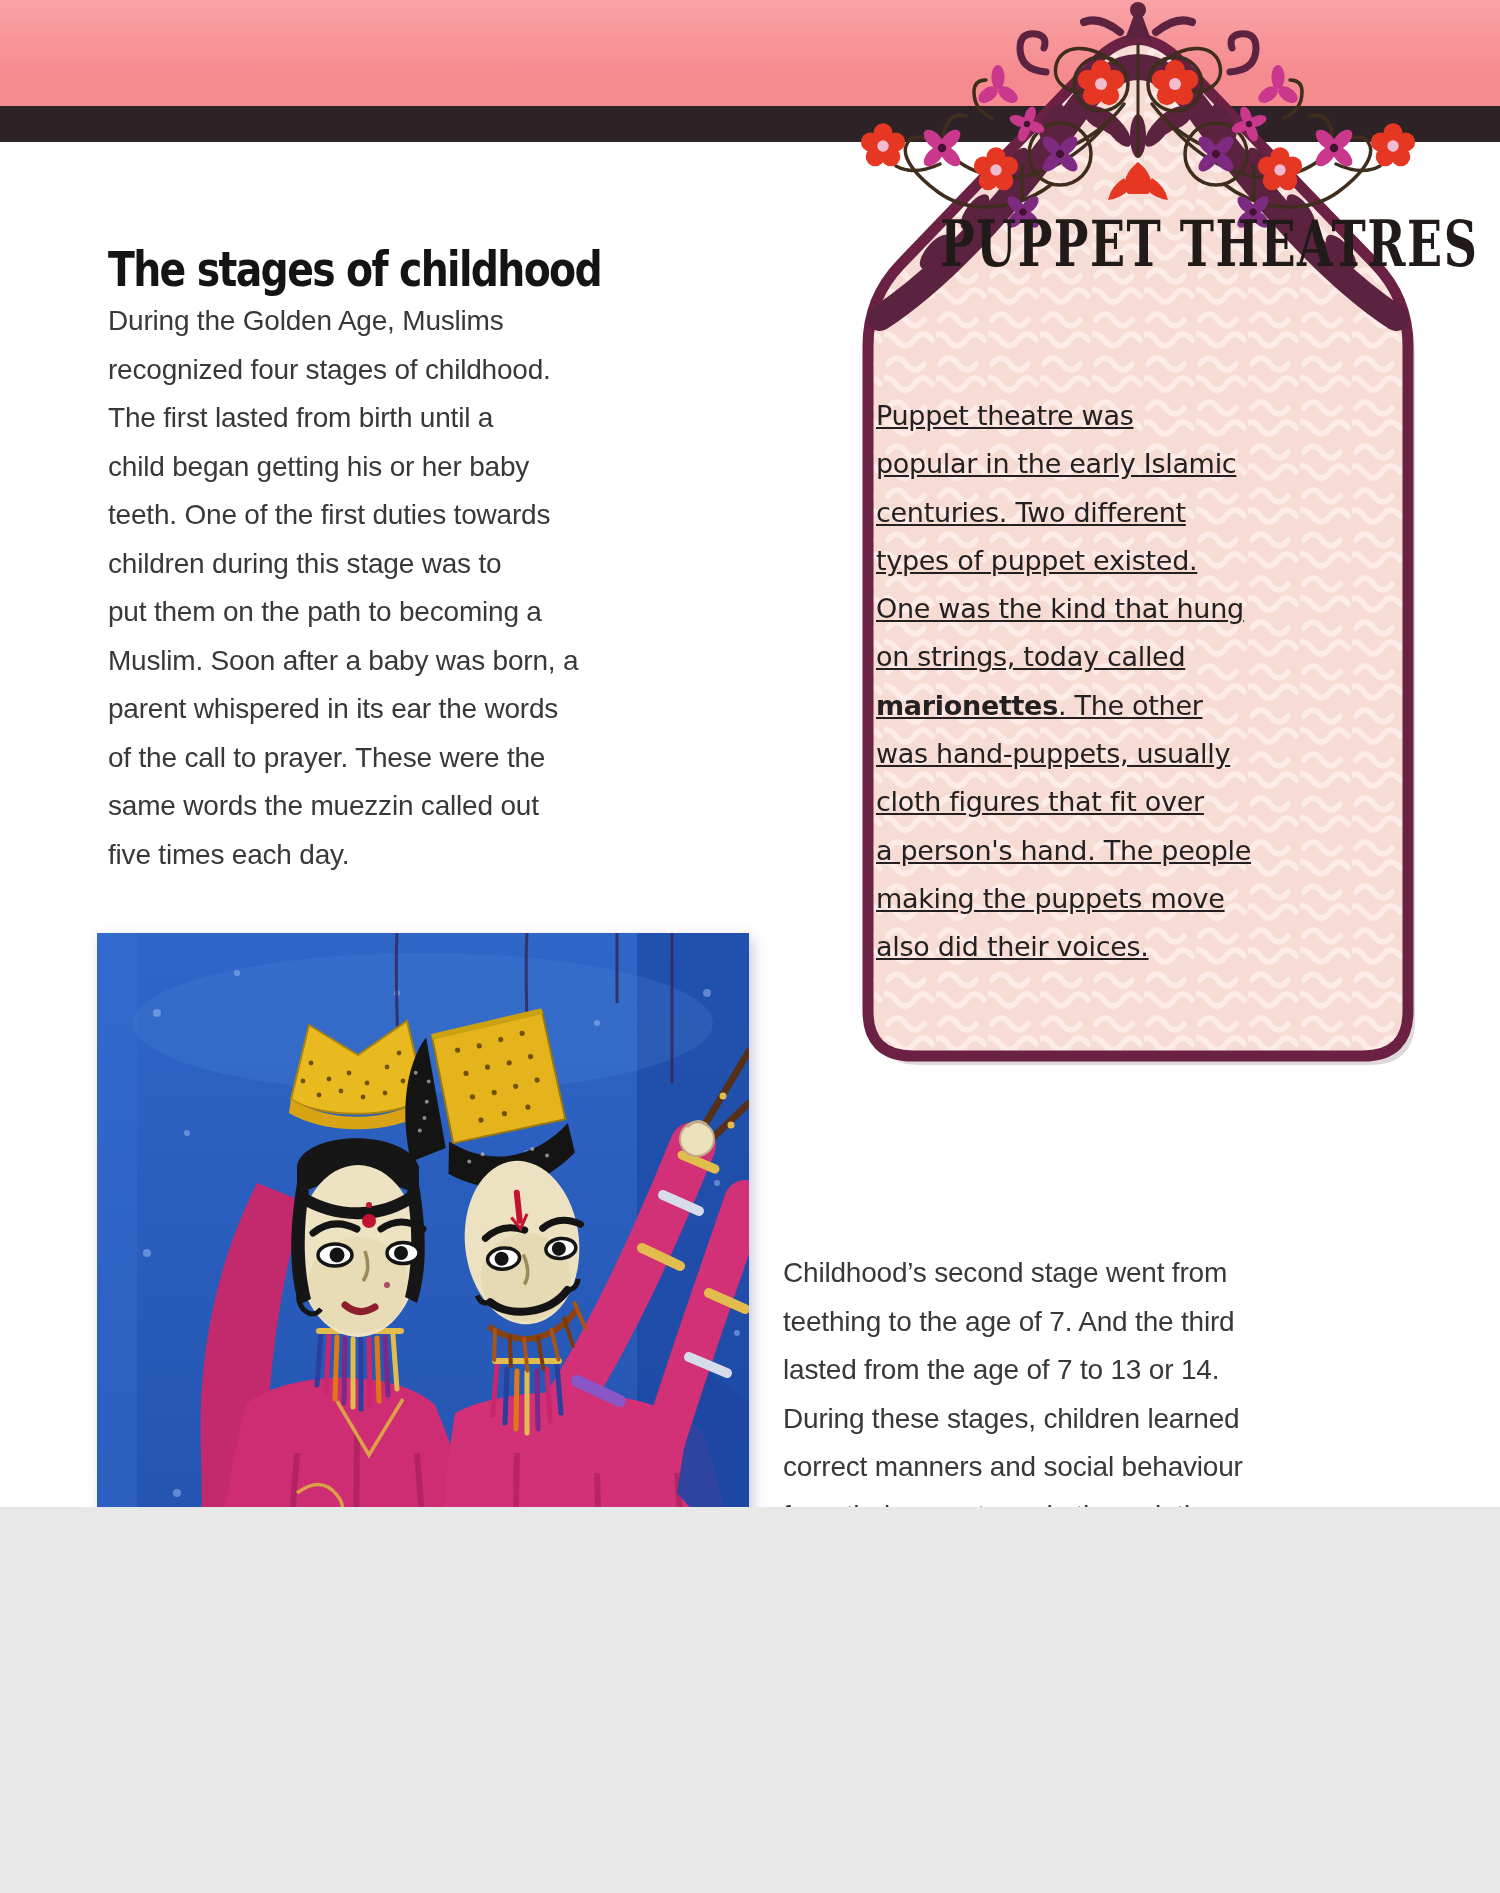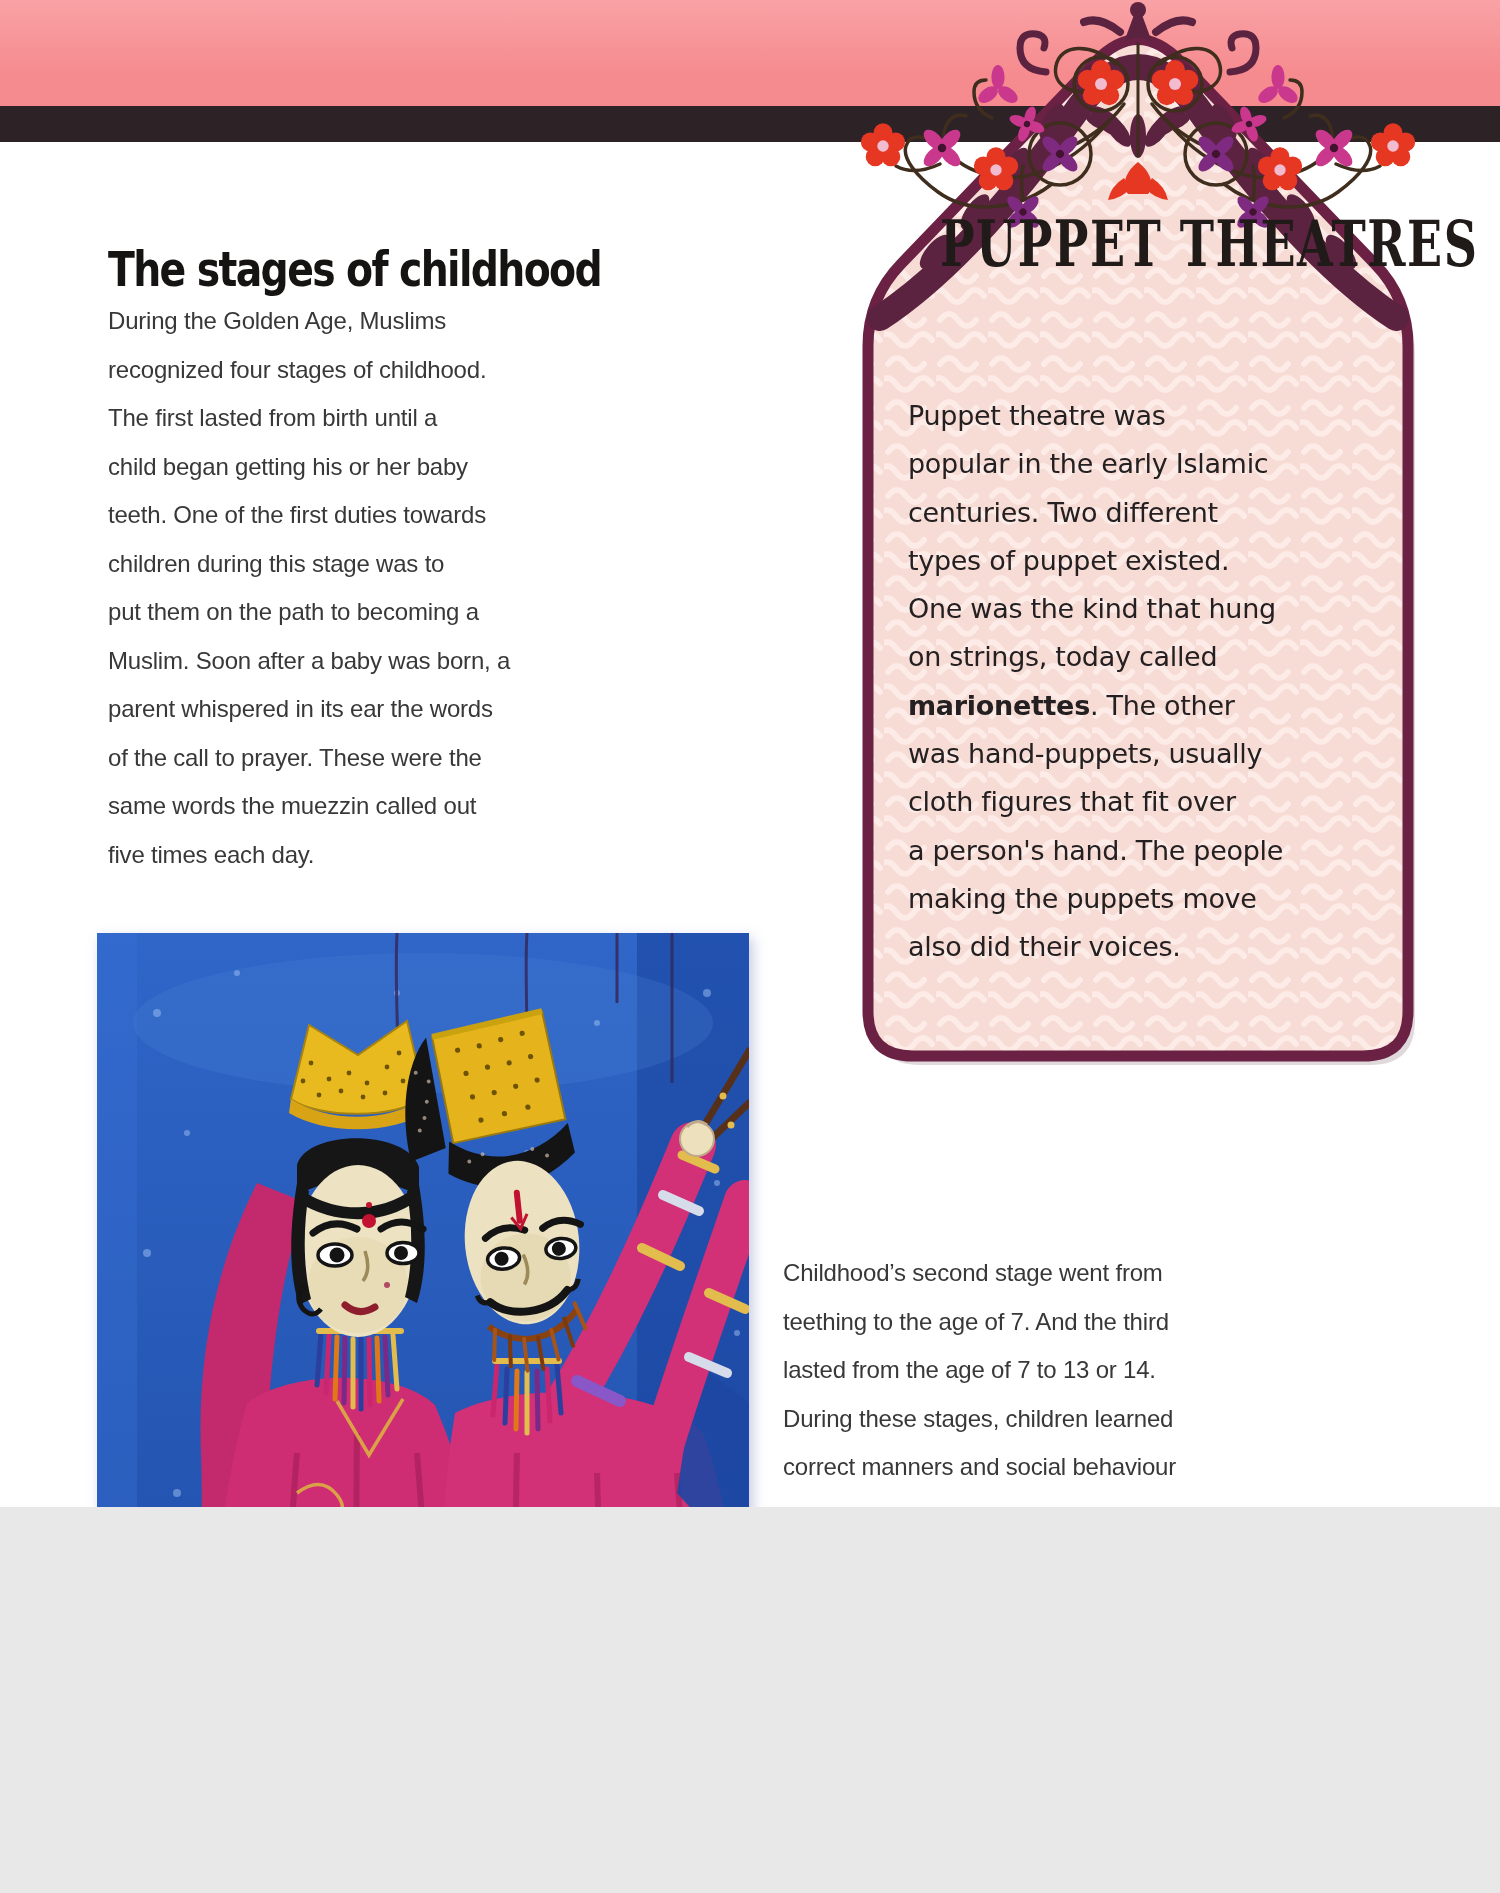--- a/index.html
+++ b/index.html
@@ -6,31 +6,31 @@
   .page{position:relative;width:1500px;height:1507px;background:var(--page_bg,#fff);
         overflow:hidden;font-family:"Liberation Sans",sans-serif;margin:0 auto;}
   .banner{position:absolute;left:0;top:0;width:1500px;height:106px;
           background:linear-gradient(180deg,var(--banner_light) 0%,var(--banner) 70%);}
   .topbar{position:absolute;left:0;top:106px;width:1500px;height:36px;background:var(--topbar);}
   .frame-svg{position:absolute;left:0;top:0;width:1500px;height:1120px;pointer-events:none;}
   .heading{position:absolute;left:108px;top:241px;margin:0;
            font-family:"DejaVu Sans",sans-serif;font-weight:bold;font-size:48px;
            letter-spacing:-2px;color:var(--heading_color);white-space:nowrap;
            transform:scaleX(.82);transform-origin:left top;}
-  .body-text{position:absolute;font-size:24px;line-height:48.5px;color:var(--body_color);
+  .body-text{position:absolute;font-size:28px;line-height:48.5px;color:var(--body_color);
              white-space:pre-line;letter-spacing:-0.2px;}
   .col-left{left:108px;top:297px;width:670px;}
   .col-right-1{left:783px;top:1213px;width:690px;margin-top:36px;}
   .col-right-2{left:783px;top:1625px;width:690px;}
   .sb-title{position:absolute;left:863px;top:206px;width:550px;margin:0;text-align:center;
             font-family:"DejaVu Serif",serif;font-weight:bold;font-size:64px;letter-spacing:2px;
             color:#201b18;white-space:nowrap;transform:scaleX(.72);transform-origin:center top;}
-  .sb-body{position:absolute;left:908px;top:392px;width:460px;
+  .sb-body{position:absolute;left:876px;top:392px;width:460px;
            font-family:"DejaVu Sans",sans-serif;font-size:27px;line-height:48.3px;
-           letter-spacing:-0.3px;color:var(--sidebar_text_color);white-space:pre-line;}
+           letter-spacing:-0.3px;color:var(--sidebar_text_color);white-space:pre-line;text-decoration:underline;}
   .sb-body strong{font-weight:bold;}
   .photo{position:absolute;left:97px;top:933px;width:652px;height:929px;
          box-shadow:4px 5px 12px rgba(100,110,180,.35);}
   .photo svg{display:block;width:100%;height:100%;}
   .corner-tab{position:absolute;left:0;top:1850px;width:96px;height:43px;
               border-radius:0 34px 0 0;box-sizing:border-box;
               background:linear-gradient(145deg,#fa9a91,var(--tab_color));
               border-top:3px solid #ee675d;border-right:3px solid #ee675d;}
   
   .c-red{fill:var(--flower_red);}

